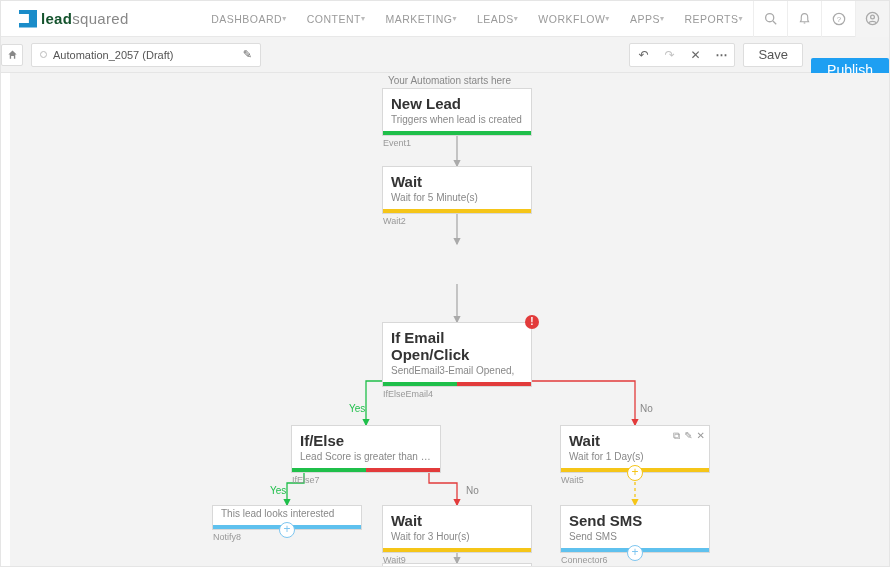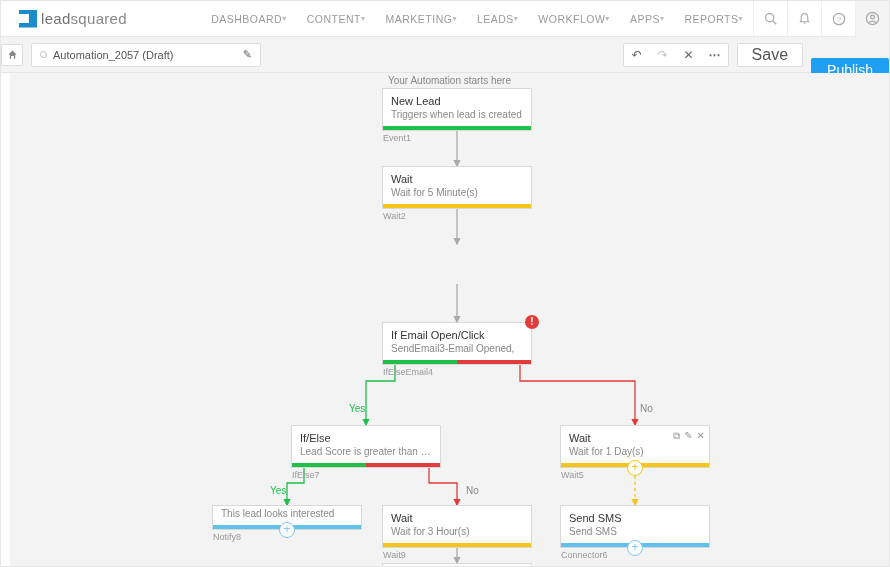--- a/index.html
+++ b/index.html
@@ -3,47 +3,47 @@
 <meta charset="utf-8">
 <style>
 * { box-sizing: border-box; margin: 0; padding: 0; }
 body { font-family: "Segoe UI", Arial, sans-serif; background: #fff; width: 890px; height: 567px; overflow: hidden; border: 1px solid #e5e5e5; position: relative; }
 
 
 .topnav { height: 36px; background: #fff; display: flex; align-items: center; border-bottom: 1px solid #e8e8e8; font-size: 11px; }
 .logo { display: flex; align-items: center; padding: 0 18px; }
 .logo-mark { width: 18px; height: 18px; background: #1a8cc9; position: relative; margin-right: 4px; clip-path: polygon(0 0, 100% 0, 100% 100%, 0 100%, 0 75%, 55% 75%, 55% 25%, 0 25%); }
 .logo-text { color: #888; font-size: 15px; letter-spacing: 0.3px; }
-.logo-text b { color: #737373; font-weight: 400; }
+.logo-text b { color: #14532d; font-weight: 700; }
 .nav-items { display: flex; margin-left: auto; }
 .nav-item { padding: 0 10px; color: #9a9a9a; font-size: 10.5px; letter-spacing: 0.5px; cursor: pointer; display: flex; align-items: center; gap: 0; height: 36px; }
 .nav-item .chev { font-size: 8px; color: #bbb; }
 .nav-icons { display: flex; align-items: center; }
 .nav-icon { width: 34px; height: 36px; display: flex; align-items: center; justify-content: center; color: #aaa; cursor: pointer; border-left: 1px solid #eee; }
 .nav-icon.user { background: #f4f4f4; }
 
 
 .toolbar { height: 36px; background: #f3f3f3; border-bottom: 1px solid #e5e5e5; display: flex; align-items: center; padding: 0 0; gap: 8px; }
 .home-btn { width: 22px; height: 22px; background: #fff; border: 1px solid #ddd; border-radius: 2px; display: flex; align-items: center; justify-content: center; color: #888; cursor: pointer; font-size: 11px; }
 .title-box { background: #fff; border: 1px solid #ddd; border-radius: 2px; height: 24px; display: flex; align-items: center; padding: 0 8px; width: 230px; gap: 6px; }
 .title-dot { width: 7px; height: 7px; border: 1.5px solid #bbb; border-radius: 50%; }
 .title-text { font-size: 11px; color: #555; flex: 1; }
 .title-edit { font-size: 11px; color: #666; cursor: pointer; }
 .tool-right { margin-left: auto; display: flex; align-items: center; gap: 8px; }
 .tool-group { background: #fff; border: 1px solid #ddd; border-radius: 2px; height: 24px; display: flex; align-items: center; }
 .tool-btn { width: 26px; height: 22px; display: flex; align-items: center; justify-content: center; color: #666; cursor: pointer; font-size: 12px; }
-.save-btn { background: #fff; border: 1px solid #ddd; border-radius: 2px; height: 24px; padding: 0 14px; font-size: 16px; color: #555; cursor: pointer; }
+.save-btn { background: #fff; border: 1px solid #ddd; border-radius: 2px; height: 24px; padding: 0 14px; font-size: 13px; color: #555; cursor: pointer; }
 .publish-btn { background: #1e9ff2; border: none; border-radius: 2px; height: 24px; padding: 0 16px; font-size: 14px; color: #fff; cursor: pointer; margin-top: 30px; }
 
 
 .canvas { position: absolute; top: 72px; left: 0; right: 0; bottom: 0; background: #f3f3f3; overflow: hidden; margin-left: 9px; }
 .start-label { text-align: center; font-size: 10px; color: #888; padding-top: 2px; }
 
 .node { position: absolute; background: #fff; border: 1px solid #d8d8d8; width: 150px; font-size: 11px; }
-.node-title { font-weight: 400; color: #333; padding: 6px 8px 0; font-size: 11px; }
+.node-title { font-weight: 700; color: #333; padding: 6px 8px 0; font-size: 15px; }
 .node-sub { color: #888; padding: 2px 8px 6px; font-size: 10px; white-space: nowrap; overflow: hidden; text-overflow: ellipsis; }
 .node-bar { height: 4px; }
 .node-label { position: absolute; font-size: 9px; color: #999; left: 0; bottom: -13px; }
 .add-circle { position: absolute; left: 50%; transform: translateX(-50%); bottom: -9px; width: 16px; height: 16px; border-radius: 50%; background: #fff; border: 1.5px solid #7ec6f0; color: #7ec6f0; font-size: 12px; line-height: 13px; text-align: center; cursor: pointer; }
 .add-circle.y { border-color: #f5c518; color: #f5c518; }
 .node-alert { position: absolute; right: -8px; top: -8px; width: 14px; height: 14px; border-radius: 50%; background: #e23b3b; color: #fff; font-size: 10px; line-height: 14px; text-align: center; font-weight: bold; }
 .node-tools { position: absolute; right: 4px; top: 4px; display: flex; gap: 4px; color: #999; font-size: 10px; }
 .node-tools span { cursor: pointer; }
 
 .edge-label { position: absolute; font-size: 10px; color: #888; }

